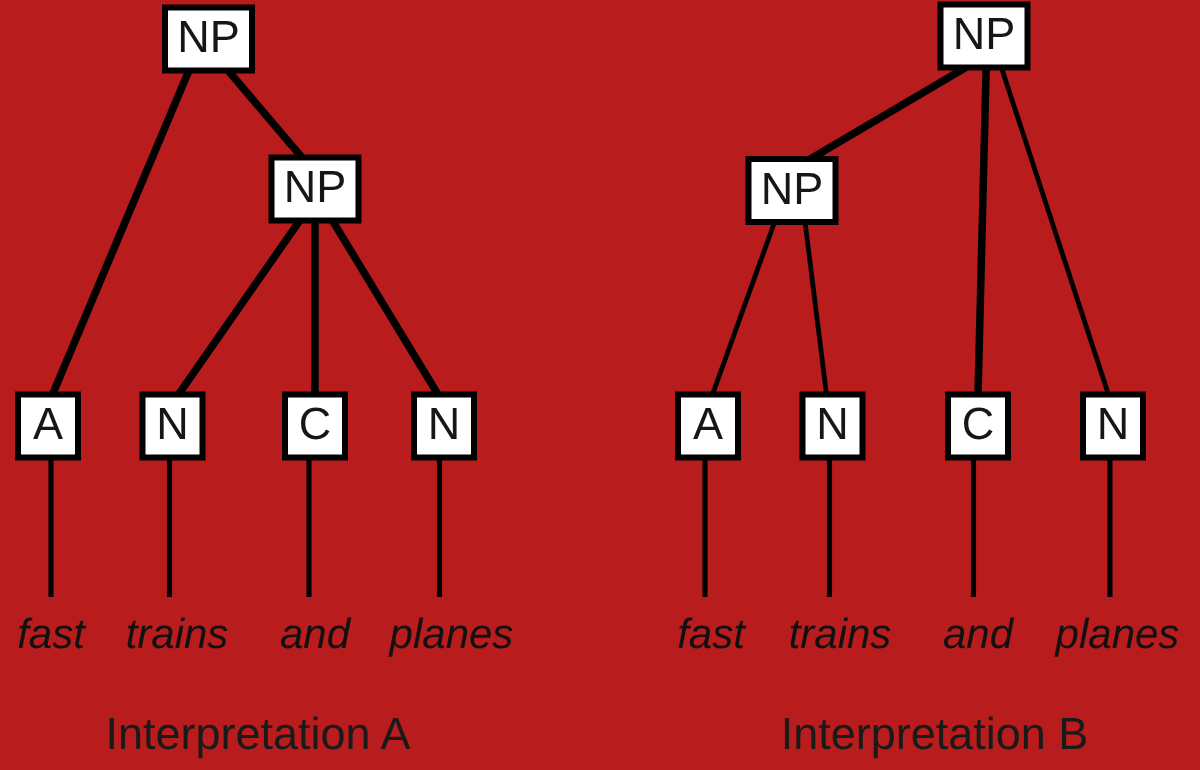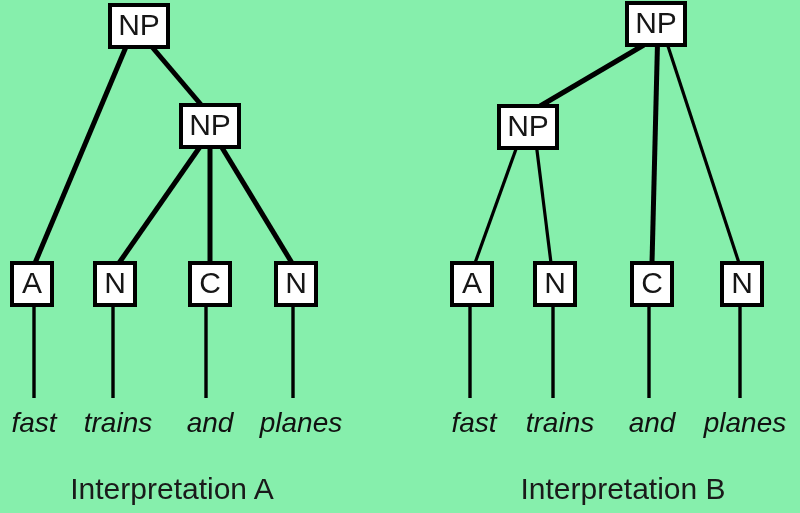--- a/index.html
+++ b/index.html
@@ -4,21 +4,21 @@
 <style>
   html, body {
     margin: 0;
     padding: 0;
     background: #ffffff;
   }
   #page {
     position: relative;
     width: 800px;
     height: 513px;
-    background: #86efac;
+    background: #b91c1c;
     overflow: hidden;
     font-family: "Liberation Sans", "DejaVu Sans", sans-serif;
     text-decoration: underline;
   }
   svg.tree-canvas {
     position: absolute;
     left: 0;
     top: 0;
     width: 800px;
     height: 513px;

